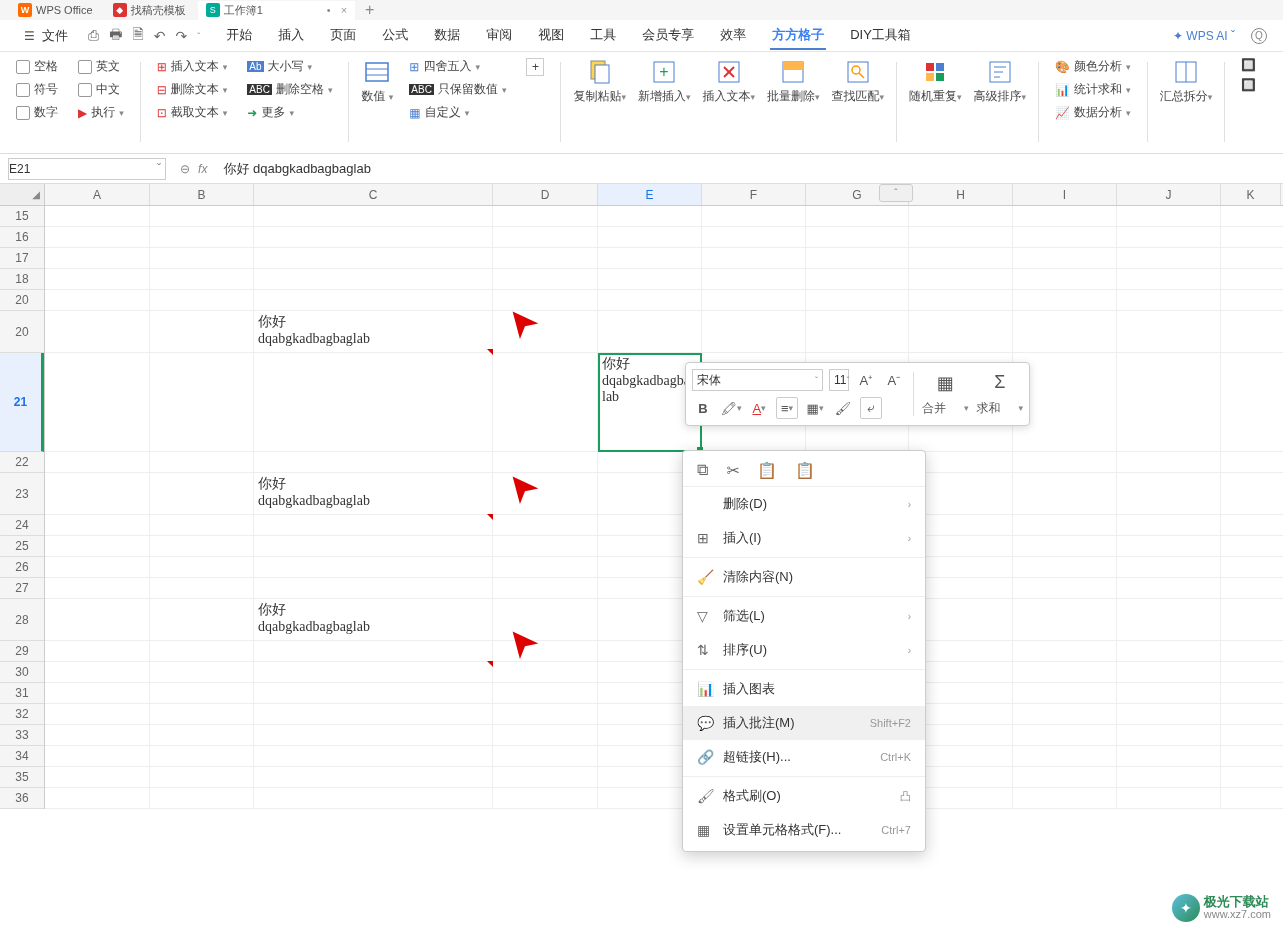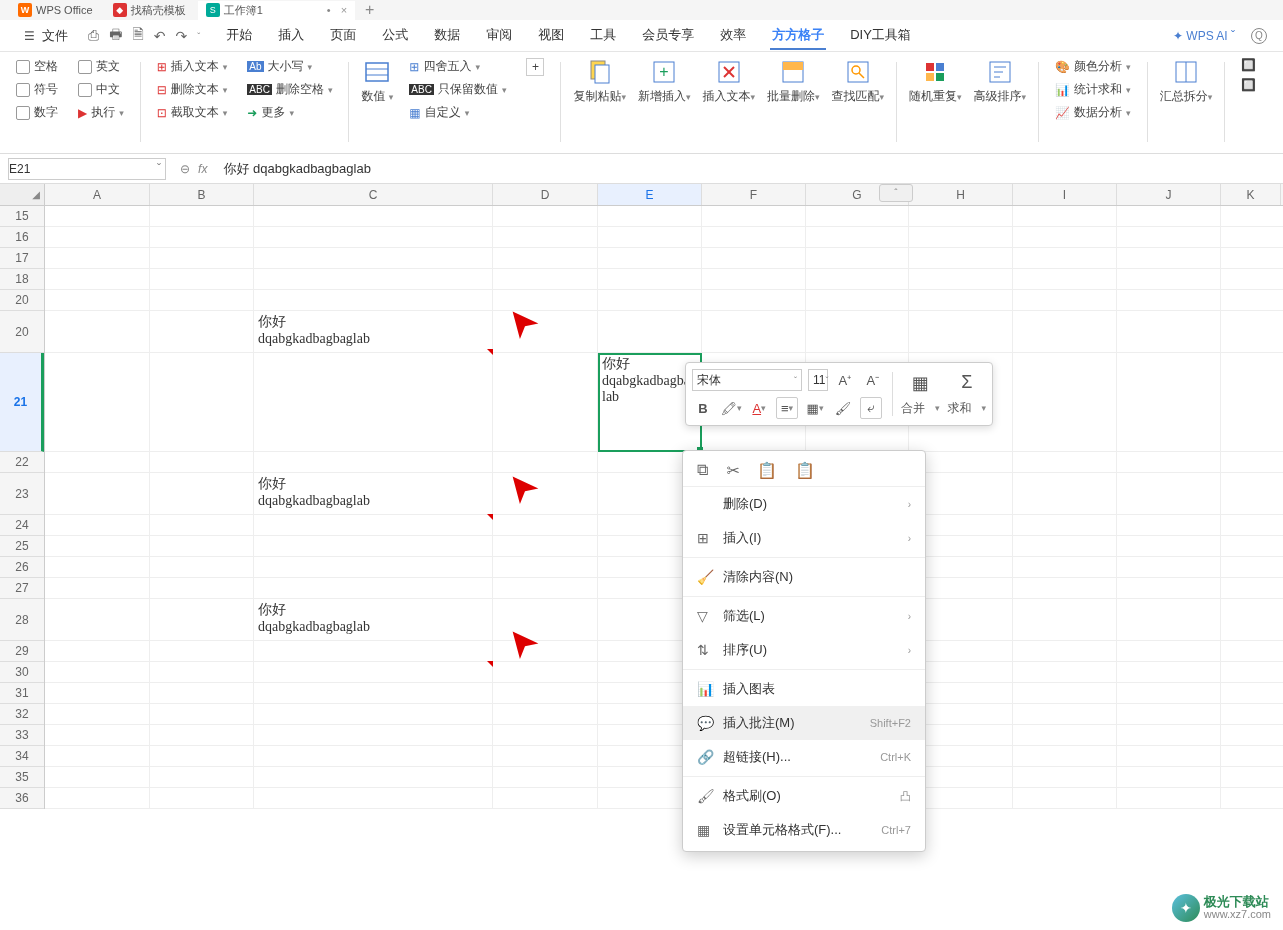--- a/index.html
+++ b/index.html
@@ -71,24 +71,24 @@
 
 .active-cell { position: absolute; border: 2px solid #1a9e5c; pointer-events: none; }
 .active-handle { position:absolute; width:6px; height:6px; background:#1a9e5c; right:-3px; bottom:-3px; pointer-events:none;}
 
 .arrow { position: absolute; color: #d00; font-size: 38px; transform: rotate(230deg); pointer-events:none; }
 
 .mini-toolbar { position: absolute; background: #fff; border: 1px solid #ccc; border-radius: 4px; box-shadow: 0 2px 8px rgba(0,0,0,0.15); padding: 6px; display: flex; gap: 8px; align-items: center; }
 .mini-row { display:flex; flex-direction:column; gap:6px; }
 .mini-inline { display:flex; gap:6px; align-items:center; }
 .mini-sel { border: 1px solid #ccc; height: 22px; padding: 0 4px; display: flex; align-items: center; font-size: 12px; }
-.mini-sel.font { width: 110px; } .mini-sel.size { width: 20px; }
+.mini-sel.font { width: 131px; } .mini-sel.size { width: 20px; }
 .mini-btn { width: 22px; height: 22px; display: flex; align-items: center; justify-content: center; border: 1px solid transparent; font-size: 13px; color: #555; }
 .mini-btn.boxed { border:1px solid #ccc; border-radius:2px;}
-.mini-label { font-size: 12px; color: #555; display:flex; align-items:center; gap:10px;}
+.mini-label { font-size: 12px; color: #555; display:flex; align-items:center; gap:18px;}
 
 .context-menu { position: absolute; background: #fff; border: 1px solid #ccc; border-radius: 4px; box-shadow: 0 4px 16px rgba(0,0,0,0.2); width: 244px; padding: 4px 0; }
 .cm-toprow { display: flex; gap: 18px; padding: 6px 14px; border-bottom: 1px solid #eee; }
 .cm-icon-btn { color: #666; font-size: 16px; }
 .cm-icon-btn.dis { color: #ccc; }
 .cm-item { display: flex; align-items: center; padding: 8px 14px; font-size: 13px; color: #333; gap: 10px; }
 .cm-item:hover, .cm-item.hov { background: #f0f0f0; }
 .cm-item-icon { width: 16px; color: #666; font-size: 14px; display:inline-flex; }
 .cm-item-shortcut { margin-left: auto; color: #999; font-size: 11px; }
 .cm-arrow { margin-left: auto; color: #999; font-size: 10px; }

